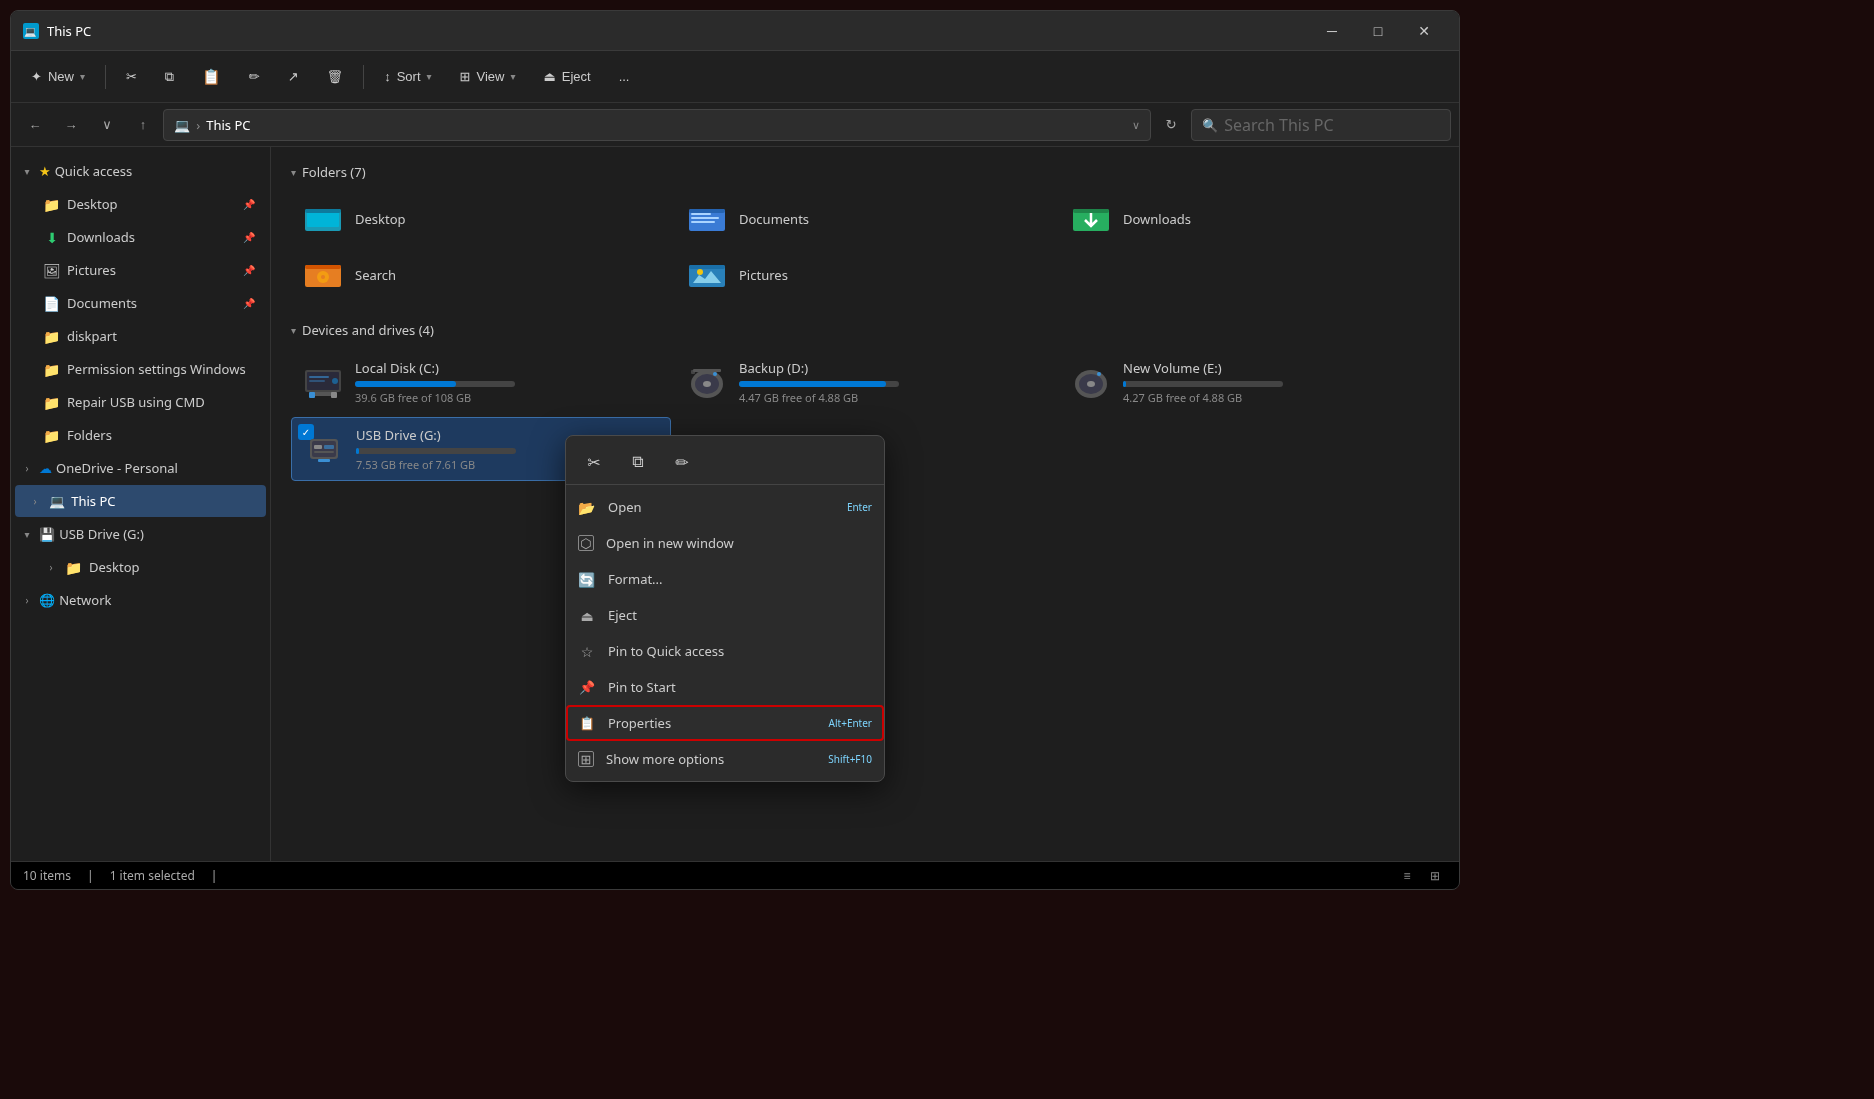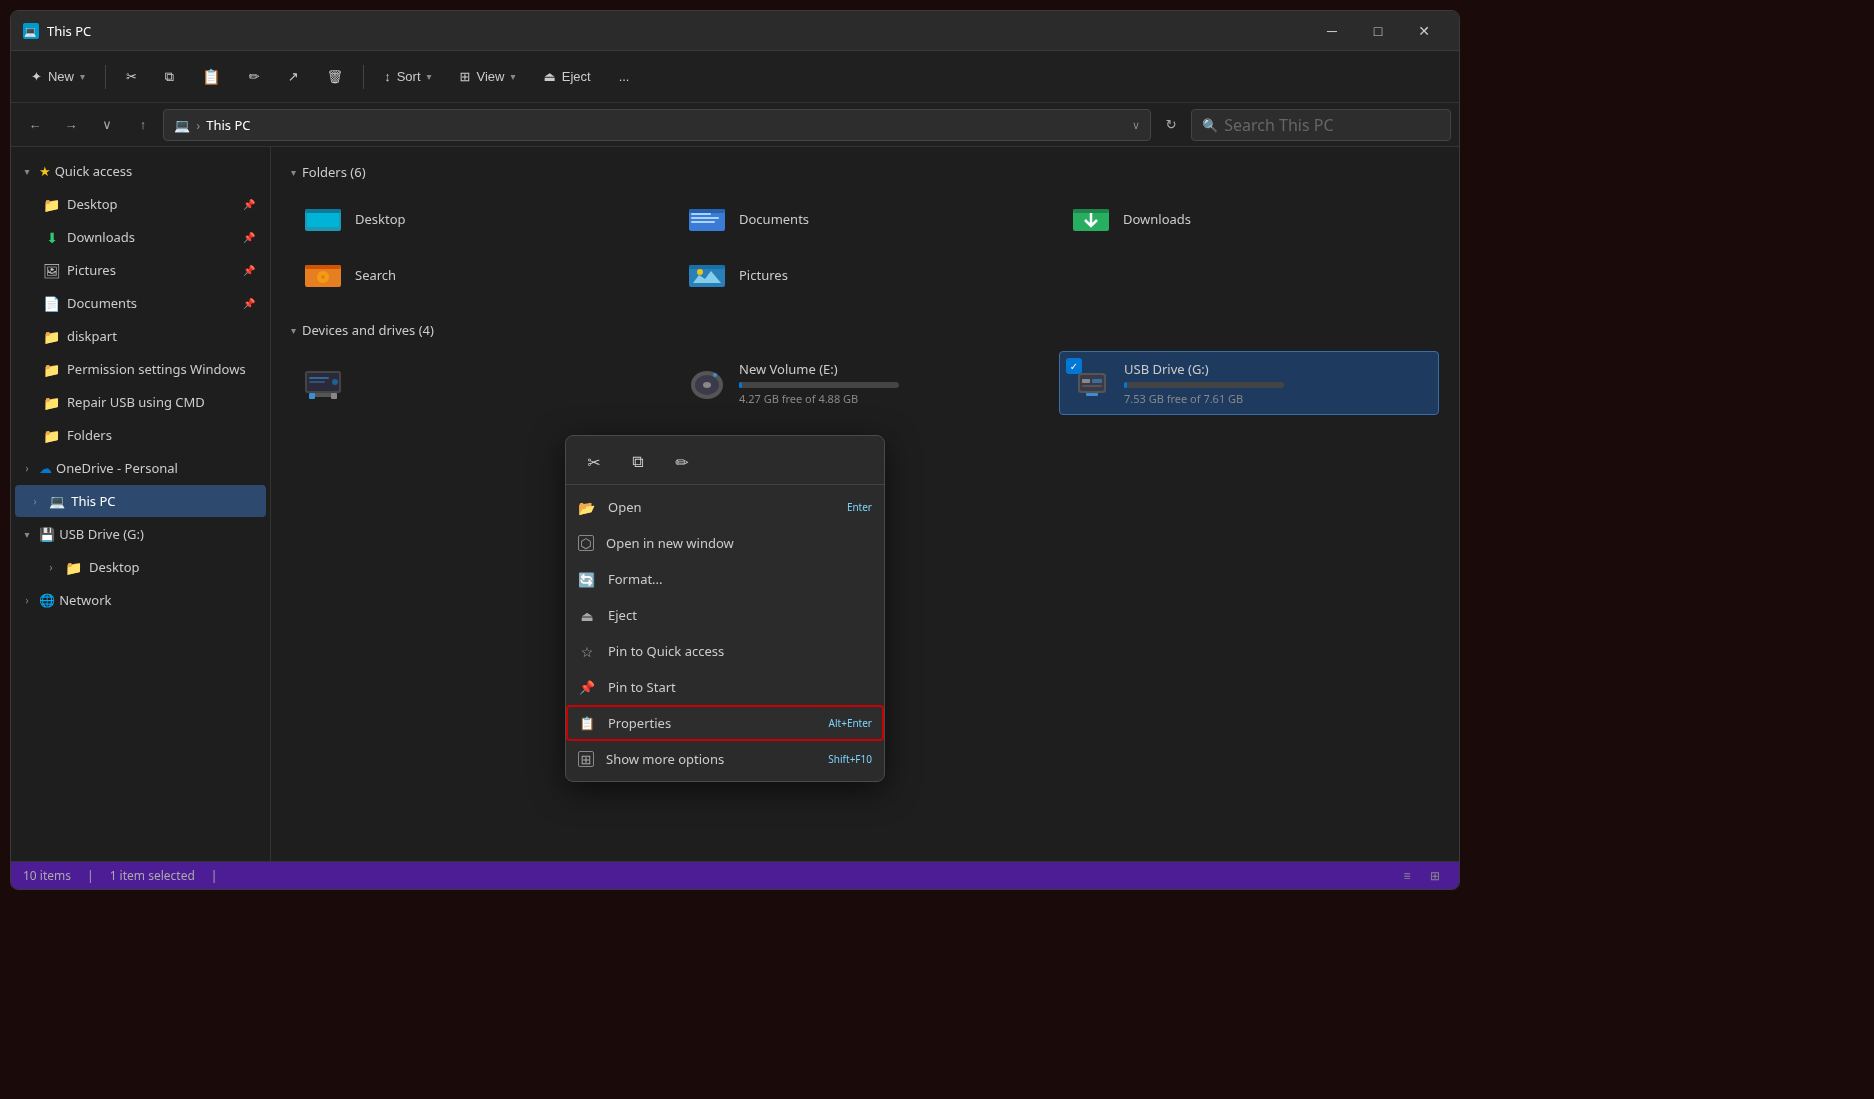--- a/index.html
+++ b/index.html
@@ -338,21 +338,21 @@
     .drives-grid {
       display: grid;
       grid-template-columns: repeat(3, 1fr);
       gap: 4px;
       margin-bottom: 20px;
     }
 
     
     .status-bar {
       height: 28px;
-      background: #4c1d95;
+      background: #000000;
       border-top: 1px solid #333;
       display: flex;
       align-items: center;
       padding: 0 12px;
       color: #aaaaaa;
       font-size: 12px;
       gap: 16px;
       flex-shrink: 0;
     }
     .status-bar-right {
@@ -605,21 +605,21 @@
         <span>🌐</span>
         <span>Network</span>
       </div>
 
     </div>
 
     <div class="main-panel">
 
       <div class="section-header">
         <span class="section-header-arrow">▾</span>
-        <span>Folders (6)</span>
+        <span>Folders (7)</span>
       </div>
 
       <div class="items-grid">
 
         <div class="grid-item">
           <div class="folder-icon">
             <svg width="36" height="32" viewBox="0 0 36 32">
               <rect x="0" y="6" width="36" height="22" rx="2" fill="#1a9ab5"></rect>
               <rect x="2" y="8" width="32" height="16" rx="1" fill="#00b4d8"></rect>
               <rect x="0" y="6" width="36" height="4" rx="2" fill="#0d7a9c"></rect>
@@ -691,22 +691,48 @@
               <rect x="2" y="6" width="36" height="22" rx="2" fill="#444"></rect>
               <rect x="4" y="8" width="32" height="18" rx="1" fill="#2a2a3a"></rect>
               <rect x="8" y="28" width="24" height="4" rx="1" fill="#555"></rect>
               <rect x="6" y="28" width="6" height="6" rx="1" fill="#3a8fd4"></rect>
               <rect x="28" y="28" width="6" height="6" rx="1" fill="#888"></rect>
               <circle cx="32" cy="17" r="3" fill="#1a6ea8" opacity="0.8"></circle>
               <rect x="6" y="12" width="20" height="2" rx="1" fill="#3a8fd4" opacity="0.6"></rect>
               <rect x="6" y="16" width="16" height="2" rx="1" fill="#3a8fd4" opacity="0.4"></rect>
             </svg>
           </div>
+          <div class="drive-info">
+            <div class="drive-name">Local Disk (C:)</div>
+            <div class="drive-bar-bg">
+              <div class="drive-bar-fill" style="width: 63%"></div>
+            </div>
+            <div class="drive-size">39.6 GB free of 108 GB</div>
+          </div>
         </div>
 
+        <div class="drive-item">
+          <div class="drive-icon">
+            <svg width="40" height="36" viewBox="0 0 40 36">
+              <ellipse cx="20" cy="20" rx="16" ry="14" fill="#555"></ellipse>
+              <ellipse cx="20" cy="20" rx="12" ry="10" fill="#3a3a4a"></ellipse>
+              <ellipse cx="20" cy="20" rx="4" ry="3" fill="#888"></ellipse>
+              <circle cx="28" cy="10" r="2" fill="#3a8fd4"></circle>
+              <rect x="4" y="6" width="4" height="4" rx="1" fill="#444"></rect>
+              <rect x="6" y="5" width="28" height="3" rx="1" fill="#555"></rect>
+            </svg>
+          </div>
+          <div class="drive-info">
+            <div class="drive-name">Backup (D:)</div>
+            <div class="drive-bar-bg">
+              <div class="drive-bar-fill warning" style="width: 92%"></div>
+            </div>
+            <div class="drive-size">4.47 GB free of 4.88 GB</div>
+          </div>
+        </div>
 
         <div class="drive-item">
           <div class="drive-icon">
             <svg width="40" height="36" viewBox="0 0 40 36">
               <ellipse cx="20" cy="20" rx="16" ry="14" fill="#555"></ellipse>
               <ellipse cx="20" cy="20" rx="12" ry="10" fill="#3a3a4a"></ellipse>
               <ellipse cx="20" cy="20" rx="4" ry="3" fill="#888"></ellipse>
               <circle cx="28" cy="10" r="2" fill="#3a8fd4"></circle>
             </svg>
           </div>

